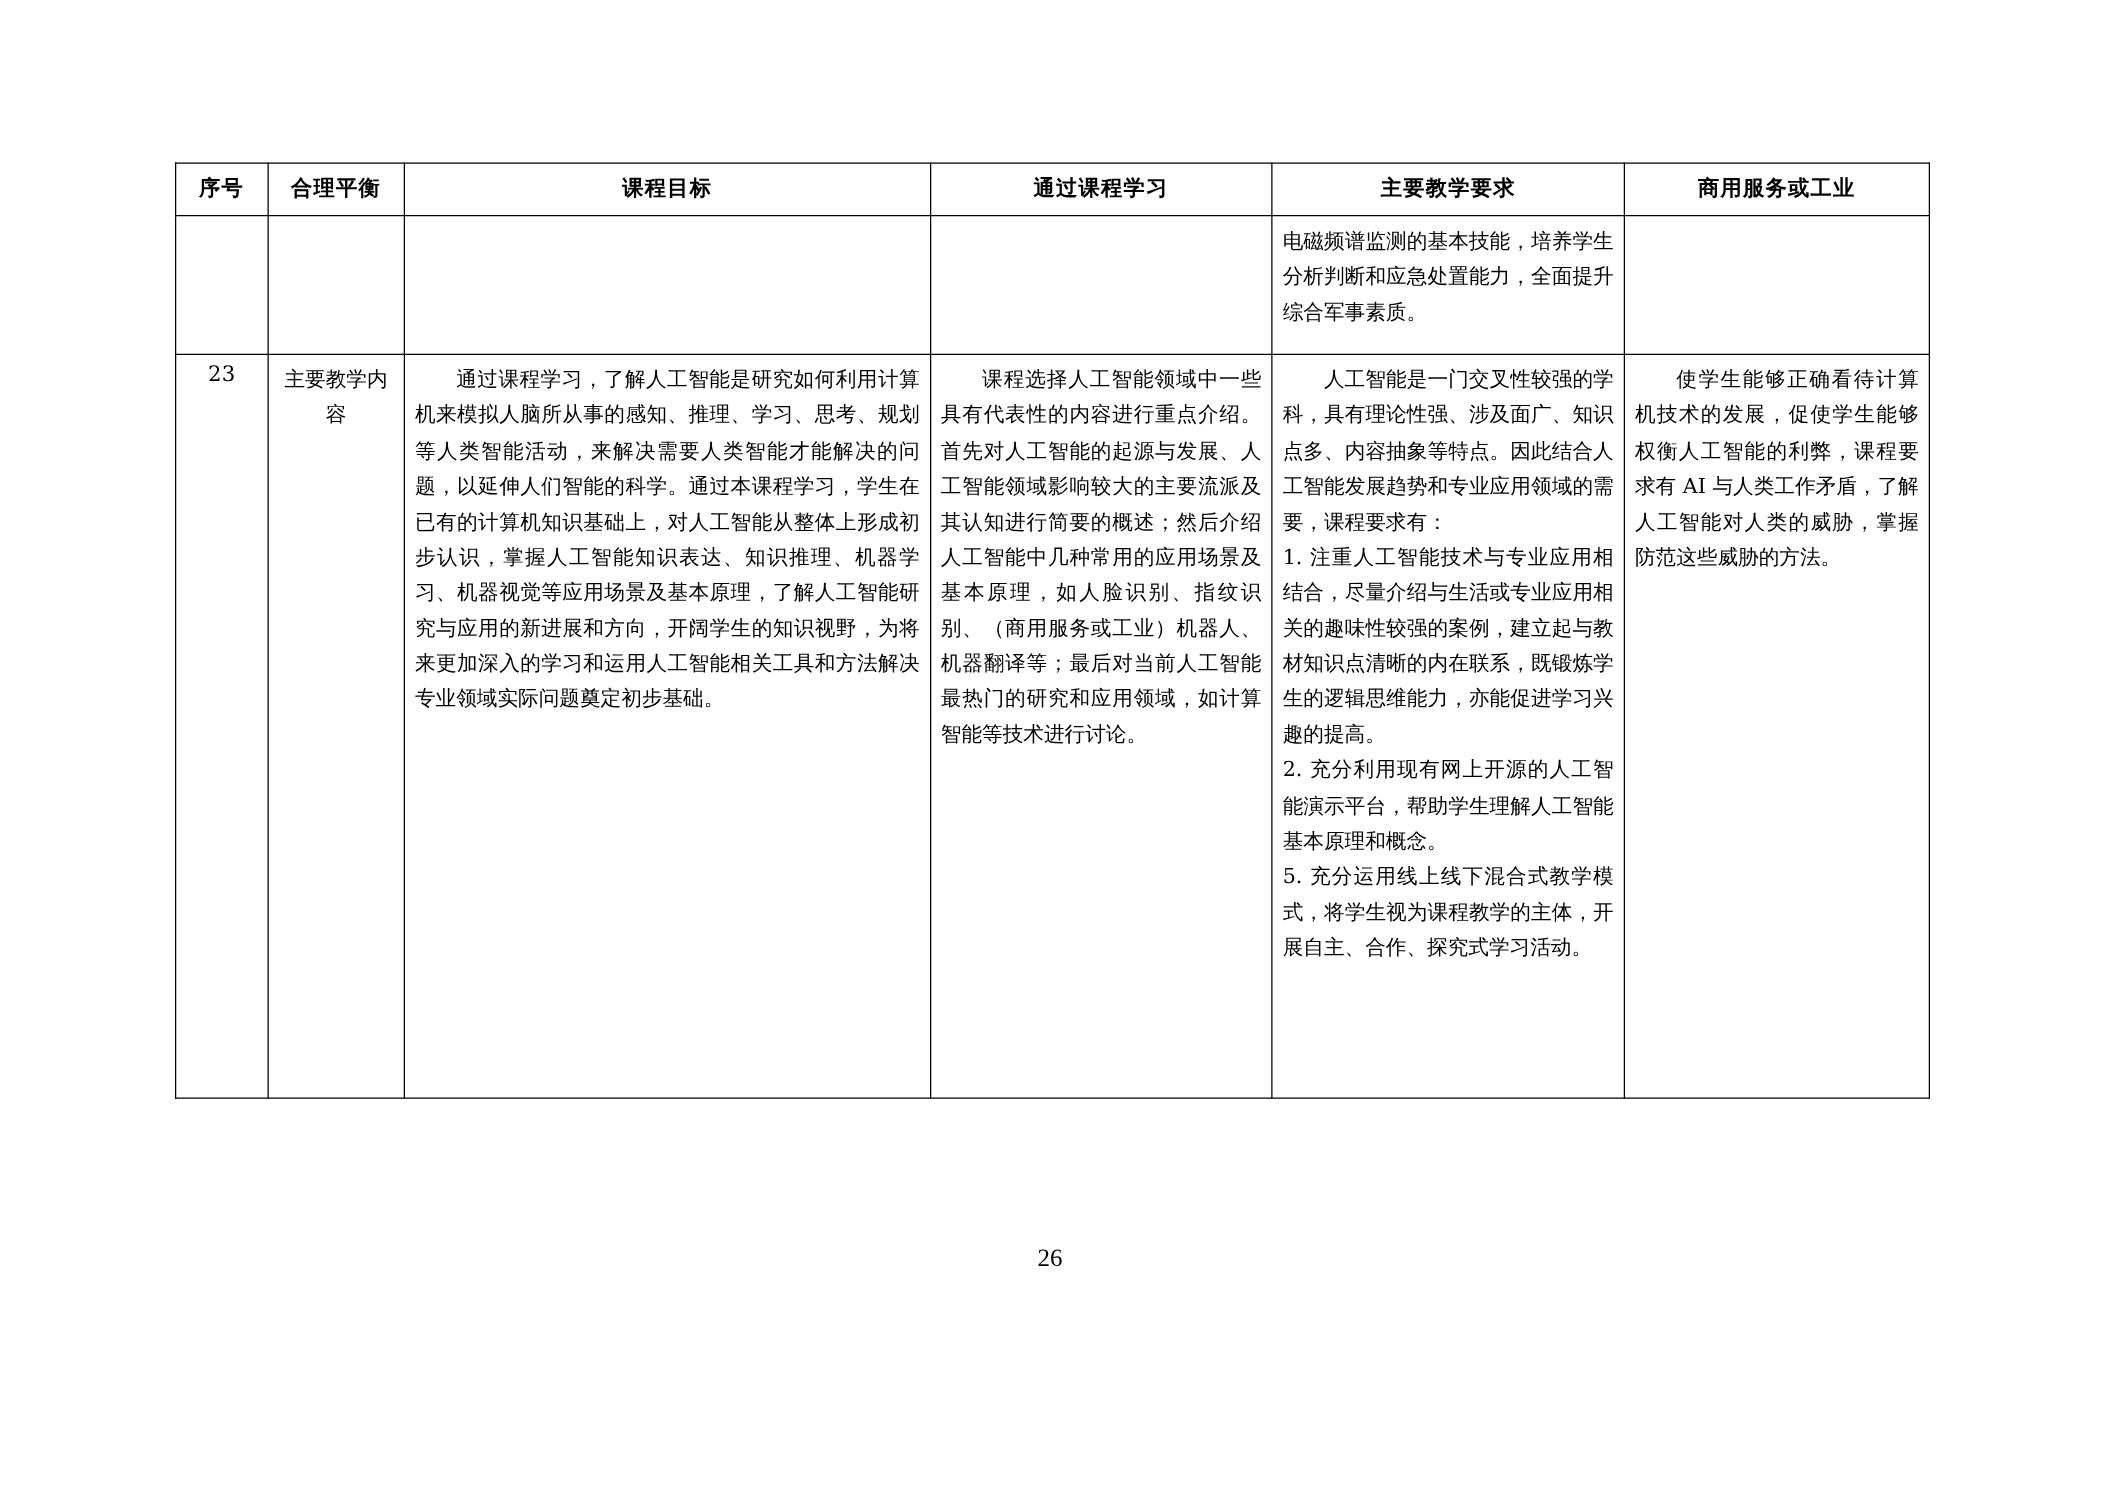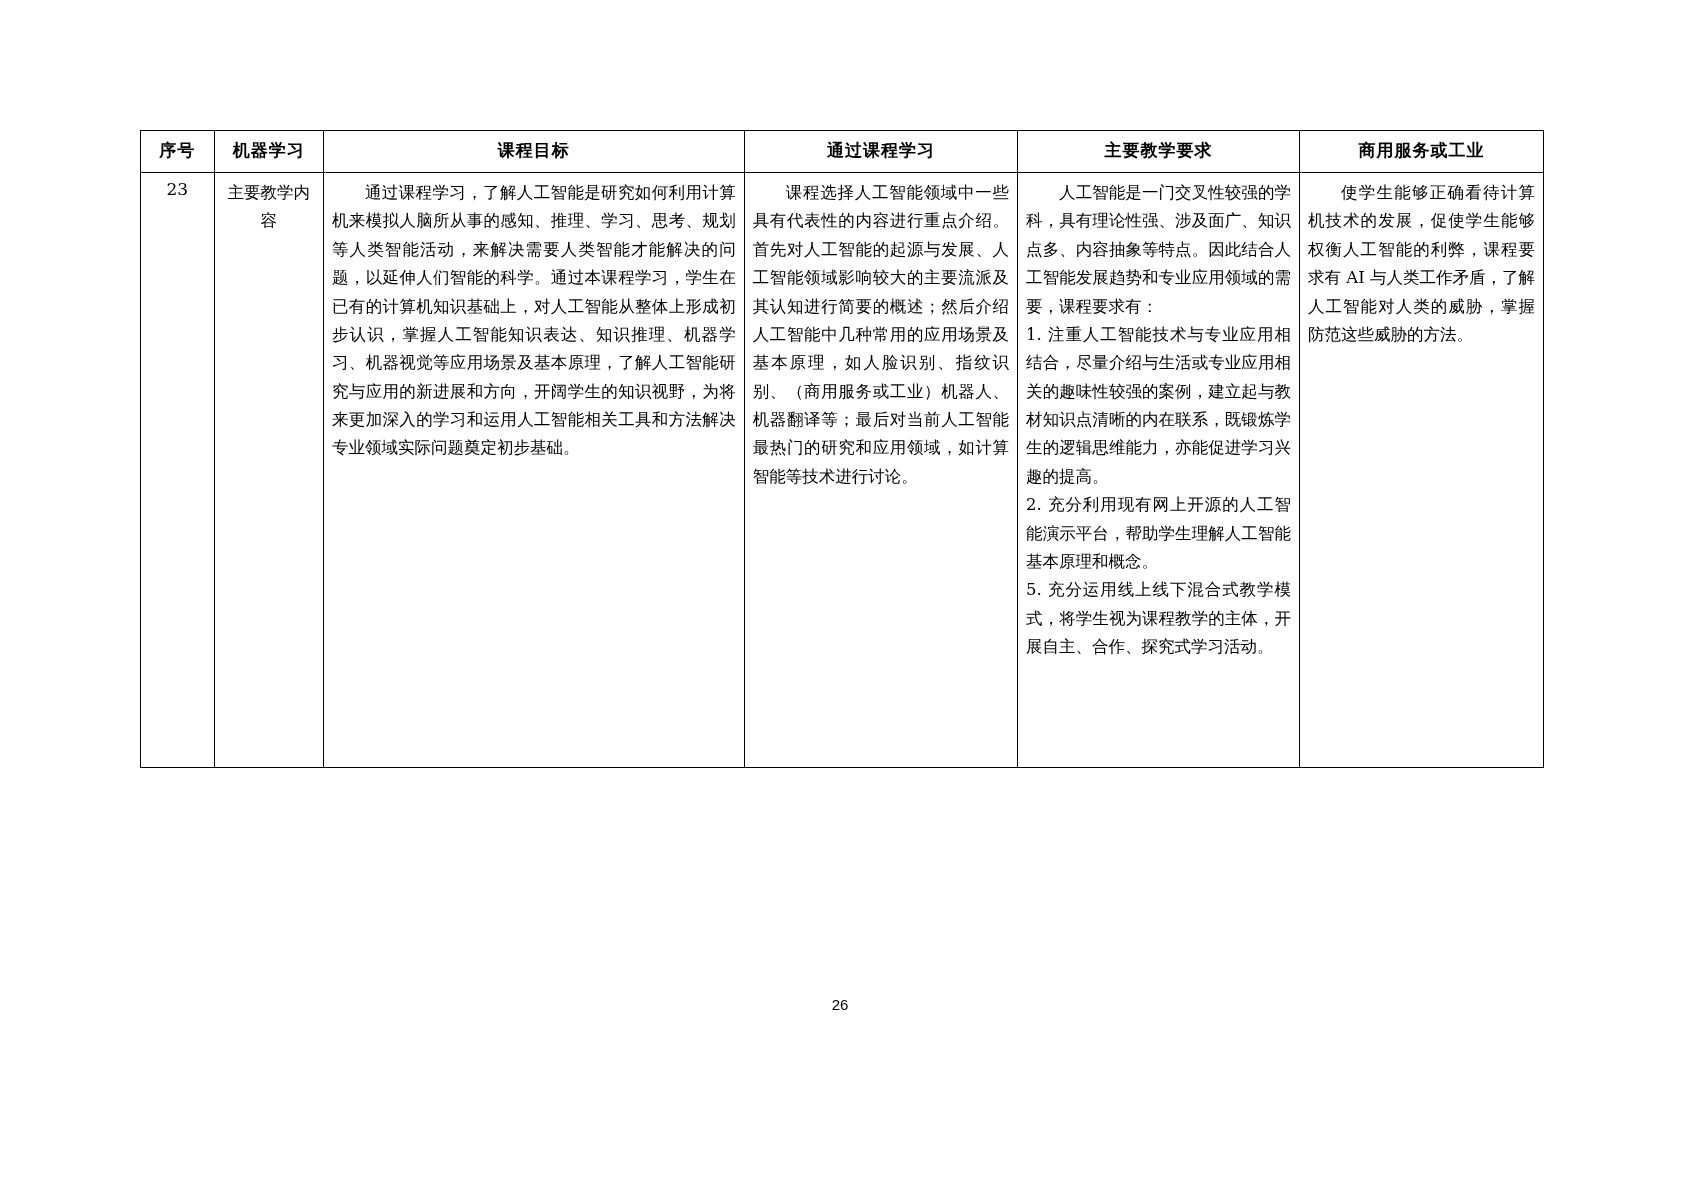--- a/index.html
+++ b/index.html
@@ -75,49 +75,65 @@
     vertical-align: middle;
     font-size: 16.5px;
     line-height: 1.72;
   }
   .page-number {
     position: absolute;
     left: 0;
     right: 0;
     top: 996px;
     text-align: center;
-    font-size: 15px;
-    font-family: Liberation Sans, sans-serif;
+    font-size: 20px;
+    font-family: Liberation Serif, serif;
   }
 </style>
 </head>
 <body>
 
 <div class="page">
 
   <table class="course-table">
     <colgroup>
       <col class="c-no">
       <col class="c-name">
       <col class="c-goal">
       <col class="c-content">
       <col class="c-require">
       <col class="c-ideo">
     </colgroup>
     <thead>
       <tr>
         <th>序号</th>
-        <th>机器学习</th>
+        <th>合理平衡</th>
         <th>课程目标</th>
         <th>通过课程学习</th>
         <th>主要教学要求</th>
         <th>商用服务或工业</th>
       </tr>
     </thead>
     <tbody>
+      <tr class="row-top">
+        <td class="no-cell"></td>
+        <td class="name-cell"></td>
+        <td>
+          <div class="cell-text indent"></div>
+        </td>
+        <td>
+          <div class="cell-text indent"></div>
+        </td>
+        <td>
+          <div class="cell-text">电磁频谱监测的基本技能，培养学生分析判断和应急处置能力，全面提升综合军事素质。</div>
+        </td>
+        <td>
+          <div class="cell-text indent"></div>
+        </td>
+      </tr>
       <tr class="row-main">
         <td class="no-cell">23</td>
         <td class="name-cell">主要教学内容</td>
         <td>
           <div class="cell-text indent">通过课程学习，了解人工智能是研究如何利用计算机来模拟人脑所从事的感知、推理、学习、思考、规划等人类智能活动，来解决需要人类智能才能解决的问题，以延伸人们智能的科学。通过本课程学习，学生在已有的计算机知识基础上，对人工智能从整体上形成初步认识，掌握人工智能知识表达、知识推理、机器学习、机器视觉等应用场景及基本原理，了解人工智能研究与应用的新进展和方向，开阔学生的知识视野，为将来更加深入的学习和运用人工智能相关工具和方法解决专业领域实际问题奠定初步基础。</div>
         </td>
         <td>
           <div class="cell-text indent">课程选择人工智能领域中一些具有代表性的内容进行重点介绍。首先对人工智能的起源与发展、人工智能领域影响较大的主要流派及其认知进行简要的概述；然后介绍人工智能中几种常用的应用场景及基本原理，如人脸识别、指纹识别、（商用服务或工业）机器人、机器翻译等；最后对当前人工智能最热门的研究和应用领域，如计算智能等技术进行讨论。</div>
         </td>
         <td>

